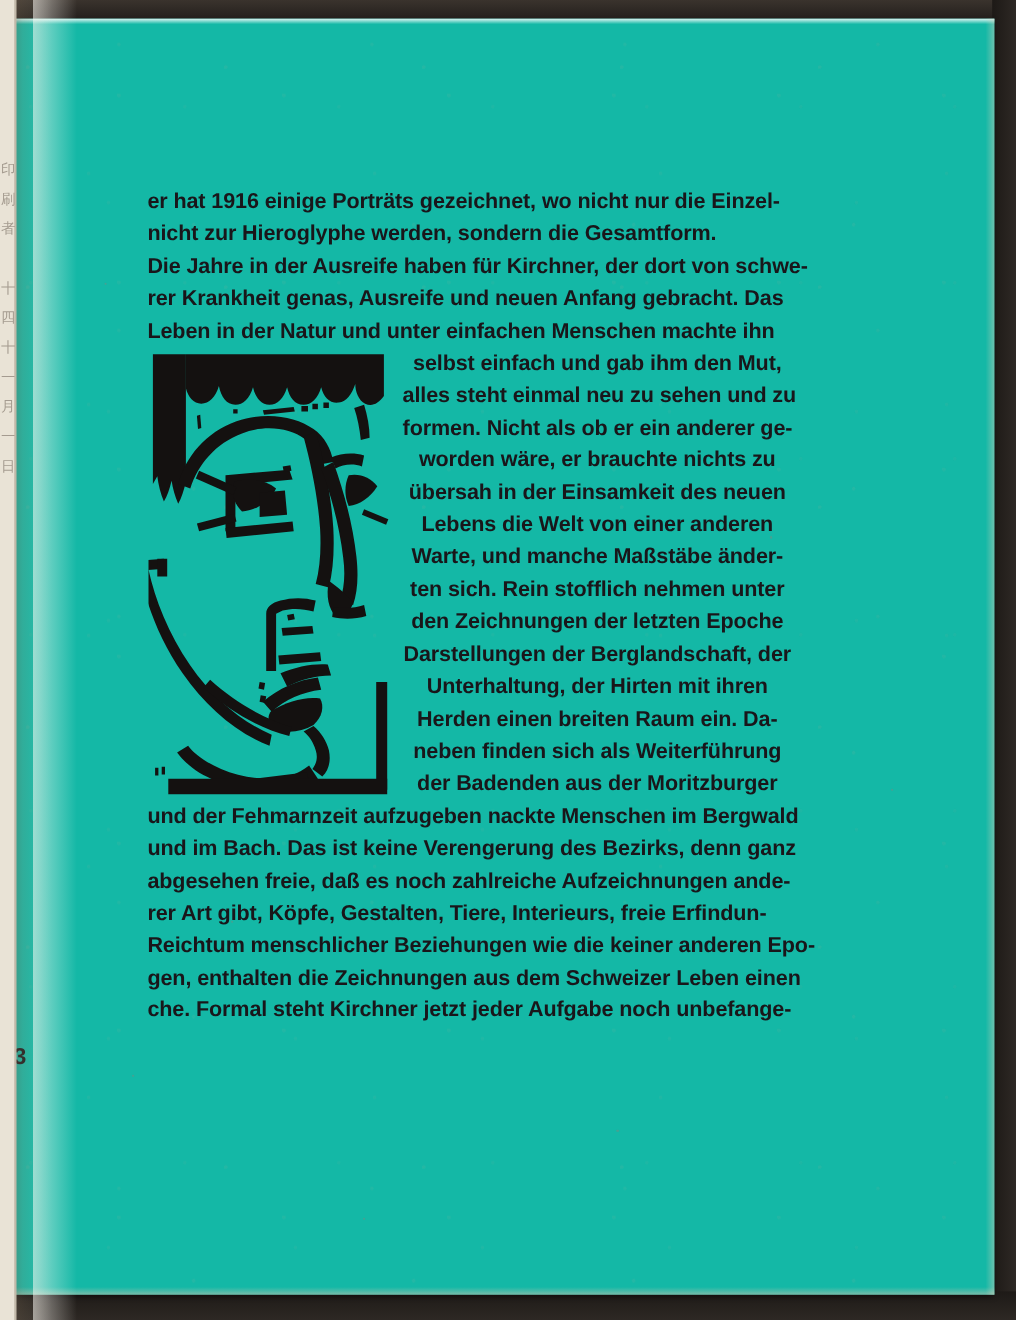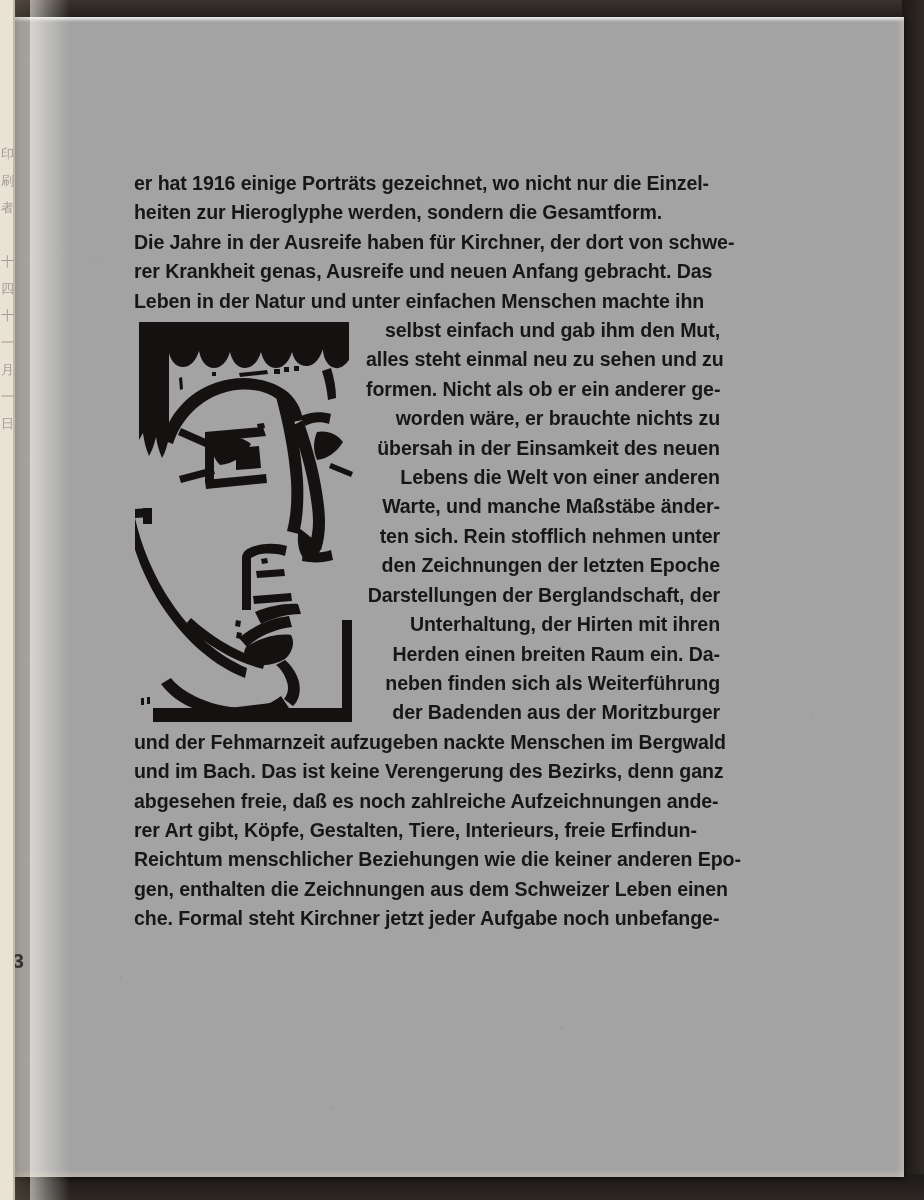--- a/index.html
+++ b/index.html
@@ -42,21 +42,21 @@
     background: linear-gradient(90deg, #1d1916 0%, #2e2925 100%);
   }
 
   
   #page-sheet {
     position: absolute;
     left: 0;
     top: 17px;
     width: 904px;
     height: 1160px;
-    background: #a3a3a3;
+    background: #14b8a6;
     box-shadow: 0 2px 5px rgba(0,0,0,0.55);
   }
   
   #paper-grain {
     position: absolute;
     inset: 0;
     pointer-events: none;
     background-image:
       radial-gradient(circle at 14% 22%, rgba(190,175,150,0.10) 0 1.5px, transparent 2px),
       radial-gradient(circle at 47% 9%,  rgba(190,175,150,0.09) 0 1.2px, transparent 2px),
@@ -145,21 +145,21 @@
     letter-spacing: -0.1px;
   }
   .line {
     display: block;
     white-space: pre;
     font-variant-ligatures: none;
   }
   
   .line.wrapped {
     margin-left: 232px;
-    text-align: right;
+    text-align: center;
   }
 
   
   #woodcut {
     position: absolute;
     left: 135px;
     top: 303px;
     width: 222px;
     height: 404px;
   }
@@ -210,21 +210,21 @@
     <div class="speck" style="left:210px; top:820px; width:2px; height:2px;"></div>
     <div class="speck" style="left:560px; top:1010px; width:3px; height:2px;"></div>
     <div class="speck" style="left:810px; top:700px; width:2px; height:2px;"></div>
     <div class="speck" style="left:330px; top:1090px; width:2px; height:2px;"></div>
     <div class="speck" style="left:120px; top:960px; width:2px; height:2px;"></div>
 
     <div id="text-block">
 
       <div class="para">
         <span class="line">er hat 1916 einige Porträts gezeichnet, wo nicht nur die Einzel-</span>
-        <span class="line">heiten zur Hieroglyphe werden, sondern die Gesamtform.</span>
+        <span class="line">nicht zur Hieroglyphe werden, sondern die Gesamtform.</span>
       </div>
 
       <div class="para">
         <span class="line">Die Jahre in der Ausreife haben für Kirchner, der dort von schwe-</span>
         <span class="line">rer Krankheit genas, Ausreife und neuen Anfang gebracht. Das</span>
         <span class="line">Leben in der Natur und unter einfachen Menschen machte ihn</span>
 
         <span class="line wrapped">selbst einfach und gab ihm den Mut,</span>
         <span class="line wrapped">alles steht einmal neu zu sehen und zu</span>
         <span class="line wrapped">formen. Nicht als ob er ein anderer ge-</span>

